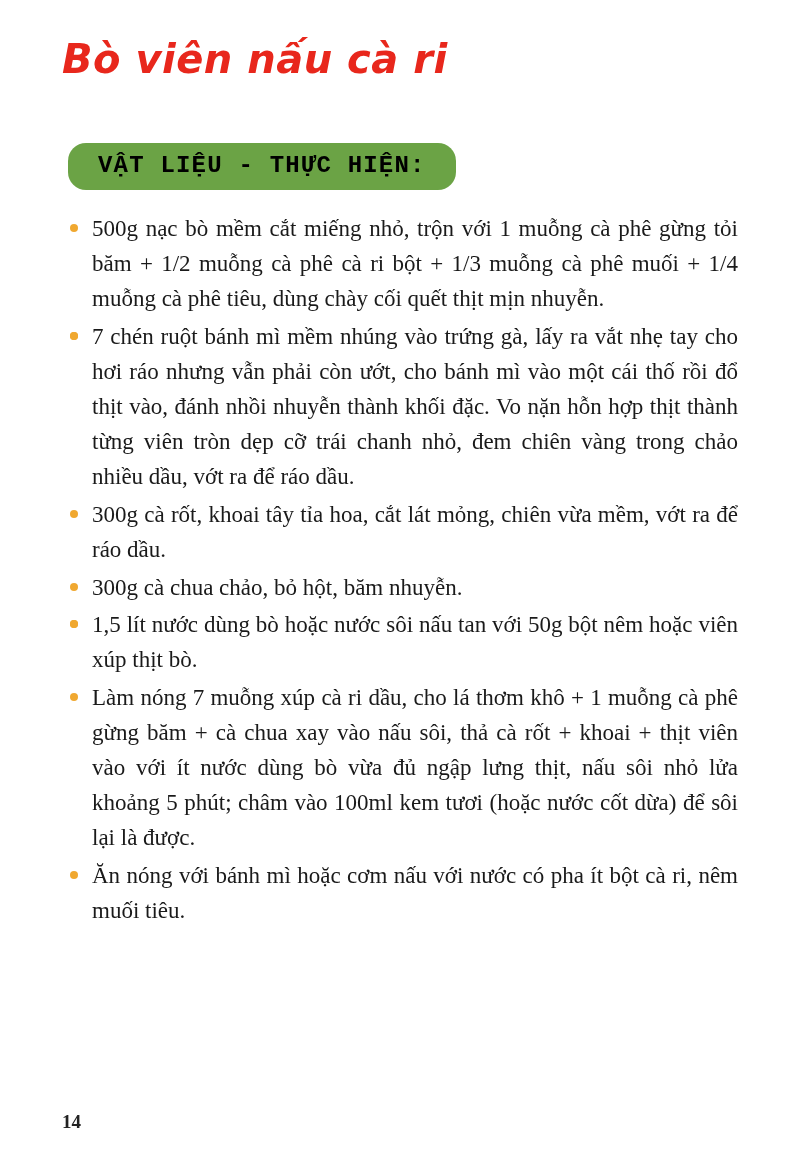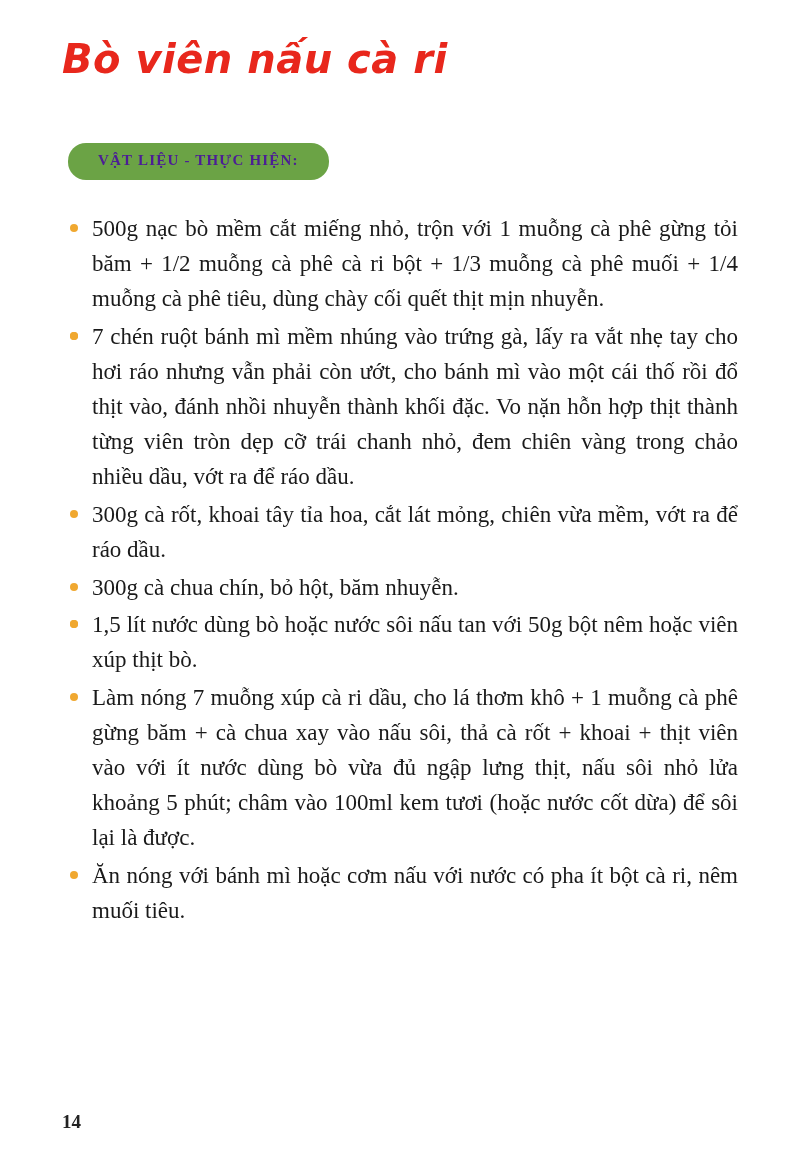--- a/index.html
+++ b/index.html
@@ -36,25 +36,25 @@
   .section-banner {
     position: absolute;
     left: 68px;
     top: 143px;
     background: #6ba345;
     border-radius: 18px;
     padding: 9px 30px 11px 30px;
     box-sizing: border-box;
   }
   .section-banner-text {
-    font-family: Liberation Serif, serif;
+    font-family: Liberation Mono, monospace;
     font-weight: bold;
-    font-size: 15px;
+    font-size: 24px;
     letter-spacing: 1.2px;
-    color: #4c1d95;
+    color: #000000;
     white-space: nowrap;
   }
   .content {
     position: absolute;
     left: 62px;
     top: 212px;
     width: 676px;
   }
   .bullet-item {
     position: relative;
@@ -106,21 +106,21 @@
     <div class="bullet-item">
       <span class="dot"></span>
       <span>7 chén ruột bánh mì mềm nhúng vào trứng gà, lấy ra vắt nhẹ tay cho hơi ráo nhưng vẫn phải còn ướt, cho bánh mì vào một cái thố rồi đổ thịt vào, đánh nhồi nhuyễn thành khối đặc. Vo nặn hỗn hợp thịt thành từng viên tròn dẹp cỡ trái chanh nhỏ, đem chiên vàng trong chảo nhiều dầu, vớt ra để ráo dầu.</span>
     </div>
     <div class="bullet-item">
       <span class="dot"></span>
       <span>300g cà rốt, khoai tây tỉa hoa, cắt lát mỏng, chiên vừa mềm, vớt ra để ráo dầu.</span>
     </div>
     <div class="bullet-item">
       <span class="dot"></span>
-      <span>300g cà chua chín, bỏ hột, băm nhuyễn.</span>
+      <span>300g cà chua chảo, bỏ hột, băm nhuyễn.</span>
     </div>
     <div class="bullet-item">
       <span class="dot"></span>
     </div>
     <div class="bullet-item">
       <span class="dot"></span>
       <span>1,5 lít nước dùng bò hoặc nước sôi nấu tan với 50g bột nêm hoặc viên xúp thịt bò.</span>
     </div>
     <div class="bullet-item">
       <span class="dot"></span>

